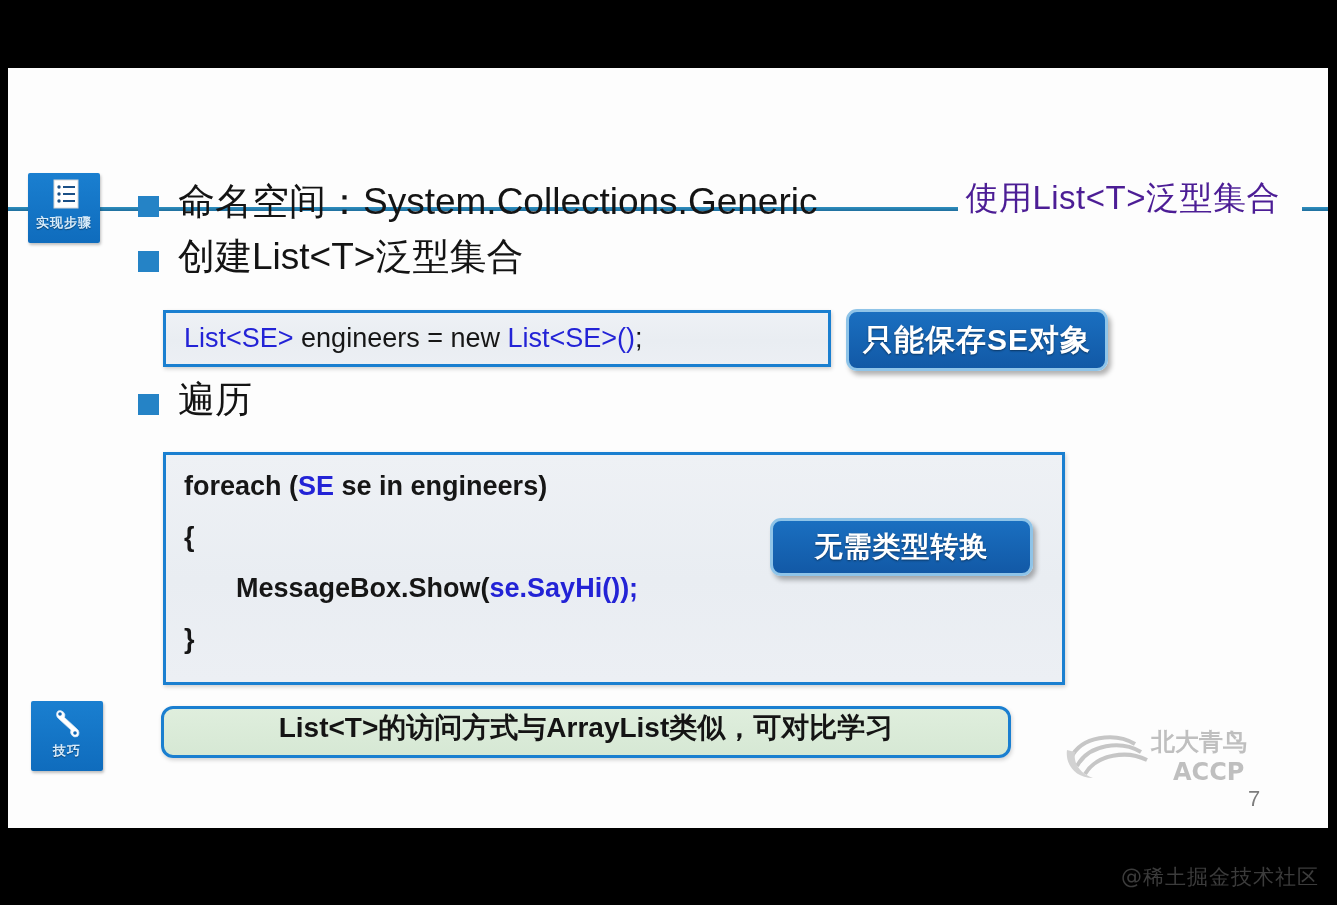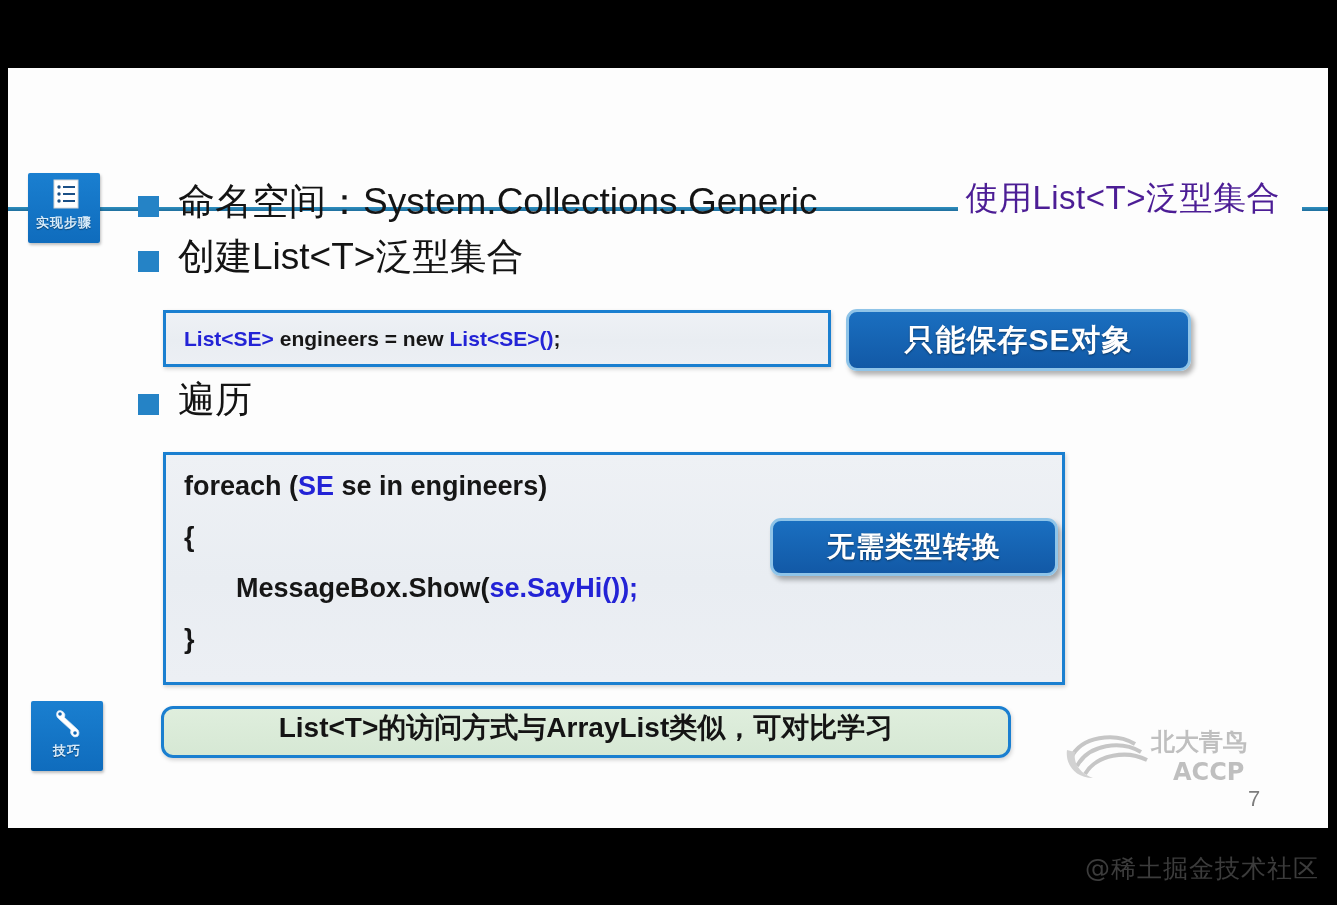--- a/index.html
+++ b/index.html
@@ -139,22 +139,22 @@
     color: #161616;
     line-height: 1.0;
     margin-bottom: 24px;
     white-space: pre;
   }
   .code-line:last-child { margin-bottom: 0; }
   .code-indent { padding-left: 52px; }
   .kw { color: #2323d6; }
 
   .code-single {
-    font-size: 21px;
-    font-weight: 700;
+    font-size: 27px;
+    font-weight: 400;
     color: #161616;
     white-space: pre;
   }
 
   
   .callout {
     position: absolute;
     background: linear-gradient(to bottom, #1a6fc0 0%, #1259a6 100%);
     border: 3px solid #8fc4e8;
     border-radius: 11px;
@@ -162,22 +162,22 @@
     font-size: 30px;
     font-weight: 700;
     display: flex;
     align-items: center;
     justify-content: center;
     box-shadow: 3px 4px 5px rgba(0,0,0,0.3);
     text-shadow: 0 1px 2px rgba(0,0,0,0.45);
     letter-spacing: 1px;
     white-space: nowrap;
   }
-  .callout-1 { left: 838px; top: 241px; width: 345px; height: 62px; }
-  .callout-2 { left: 762px; top: 450px; width: 288px; height: 58px; font-size: 28px; }
+  .callout-1 { left: 838px; top: 241px; width: 262px; height: 62px; }
+  .callout-2 { left: 762px; top: 450px; width: 263px; height: 58px; font-size: 28px; }
 
   
   .tipbox {
     position: absolute;
     left: 153px;
     top: 638px;
     width: 850px;
     height: 52px;
     background: linear-gradient(to bottom, #dfeedd 0%, #d6e8d4 100%);
     border: 3px solid #1a7fd0;
@@ -208,22 +208,22 @@
     left: 1240px;
     top: 718px;
     font-size: 22px;
     color: #7d7d7d;
   }
 
   
   .watermark {
     position: absolute;
     right: 18px;
-    bottom: 20px;
-    font-size: 25px;
+    bottom: 14px;
+    font-size: 21px;
     color: #3c3c3c;
     font-family: "DejaVu Sans", sans-serif;
     letter-spacing: 1px;
     white-space: nowrap;
   }
 </style>
 </head>
 <body>
 
 <div id="screen">

